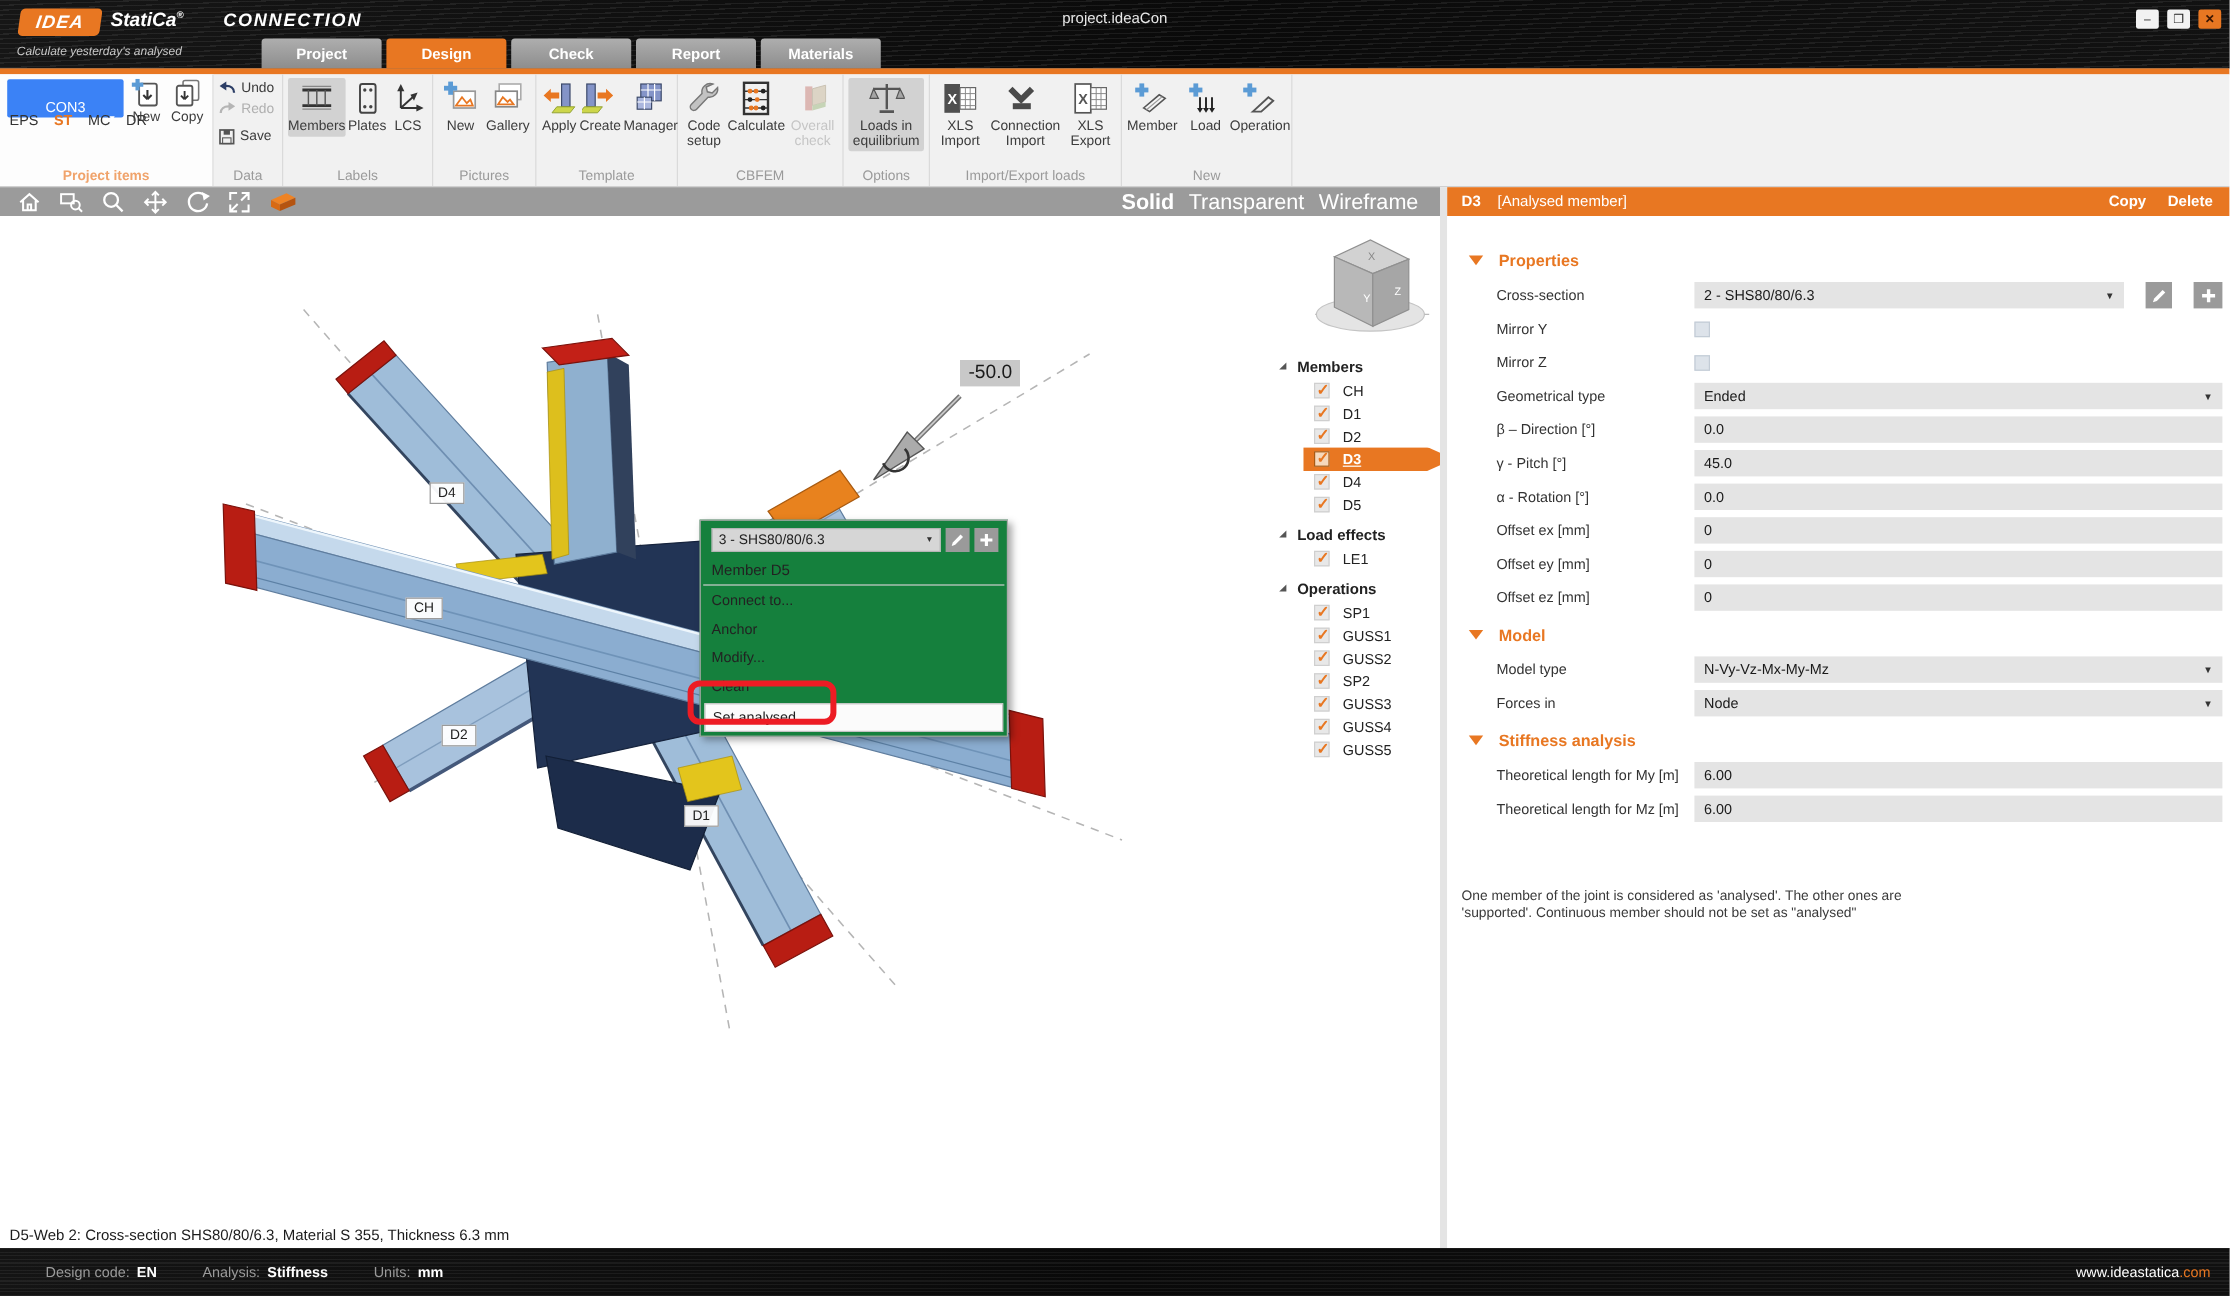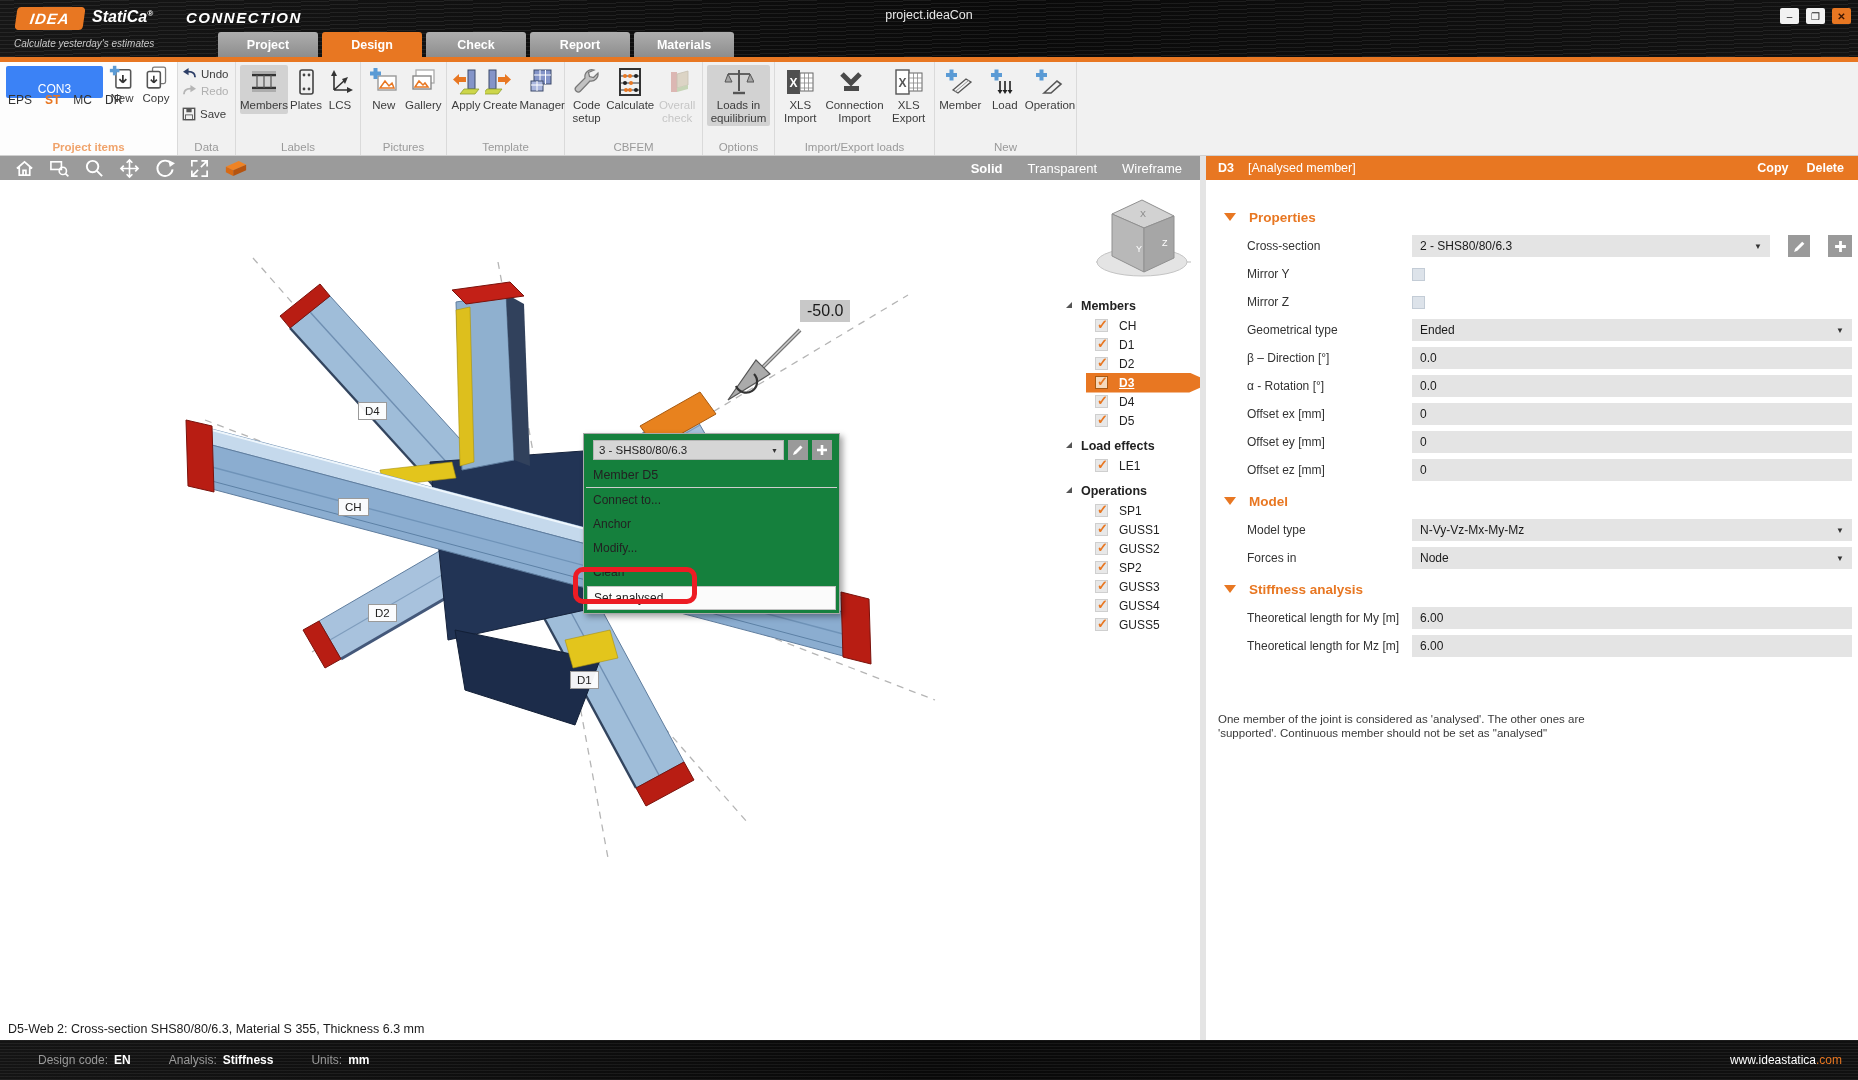--- a/index.html
+++ b/index.html
@@ -50,21 +50,21 @@
   .con-select .arr { margin-left:auto; font-size:7px; }
   .modes { position:absolute; left:8px; top:31px; display:flex; gap:13px; font-size:12px; color:#333; }
   .modes span { cursor:pointer; }
   .modes .on { color:#e87722; font-weight:bold; }
   .mini-btn { position:absolute; top:2px; display:flex; flex-direction:column; align-items:center; width:32px; cursor:pointer; }
   .mini-btn .rlbl { font-size:11.5px; color:#3c3c3c; margin-top:1px; }
 
   
   .vp-toolbar { position:absolute; left:0; top:156px; width:1200px; height:24px; background:#9b9b9b; display:flex; align-items:center; }
   .vp-toolbar .vicon { margin-left:14px; cursor:pointer; display:flex; }
-  .vp-modes { margin-left:auto; margin-right:18px; display:flex; gap:25px; color:#fff; font-size:13px; }
+  .vp-modes { margin-left:auto; margin-right:18px; display:flex; gap:12px; color:#fff; font-size:18px; }
   .vp-modes .sel { font-weight:bold; }
   .vp-modes span { cursor:pointer; }
 
   
   .viewport { position:absolute; left:0; top:180px; width:1200px; height:860px; background:#fff; overflow:hidden; }
   .splitter { position:absolute; left:1200px; top:156px; width:6px; height:884px; background:#e4e4e4; }
   .scene { position:absolute; left:0; top:0; }
   .mtag { position:absolute; background:rgba(255,255,255,.95); border:1px solid #9a9a9a; color:#222; font-size:11.5px;
     padding:1px 6px; line-height:14px; }
   .load-label { position:absolute; left:800px; top:120px; background:#c8c8c8; color:#1a1a1a; font-size:16px; padding:2px 7px; }
@@ -135,21 +135,21 @@
 <body>
 
 <div id="app">
 
   <div class="topbar">
     <div class="logo-box">
         <span>IDEA</span>
       </div>
     <div class="logo-statica"><span>StatiCa</span><sup>®</sup></div>
     <div class="app-name">CONNECTION</div>
-    <div class="tagline">Calculate yesterday's estimates</div>
+    <div class="tagline">Calculate yesterday's analysed</div>
     <div class="doc-title">project.ideaCon</div>
     <div class="winbtn" style="left:1780px;">–</div>
     <div class="winbtn" style="left:1806px;">❐</div>
     <div class="winbtn close" style="left:1832px;">✕</div>
     <div class="tabs">
       <div class="tab">Project</div>
       <div class="tab active">Design</div>
       <div class="tab">Check</div>
       <div class="tab">Report</div>
       <div class="tab">Materials</div>
@@ -716,20 +716,26 @@
     </div>
 
 
     <div class="prow">
       <span class="plabel">β – Direction [°]</span>
       <span class="pctrl">
           <span class="inp">0.0</span>
         </span>
     </div>
     <div class="prow">
+      <span class="plabel">γ - Pitch [°]</span>
+      <span class="pctrl">
+          <span class="inp">45.0</span>
+        </span>
+    </div>
+    <div class="prow">
       <span class="plabel">α - Rotation [°]</span>
       <span class="pctrl">
           <span class="inp">0.0</span>
         </span>
     </div>
     <div class="prow">
       <span class="plabel">Offset ex [mm]</span>
       <span class="pctrl">
           <span class="inp">0</span>
         </span>

